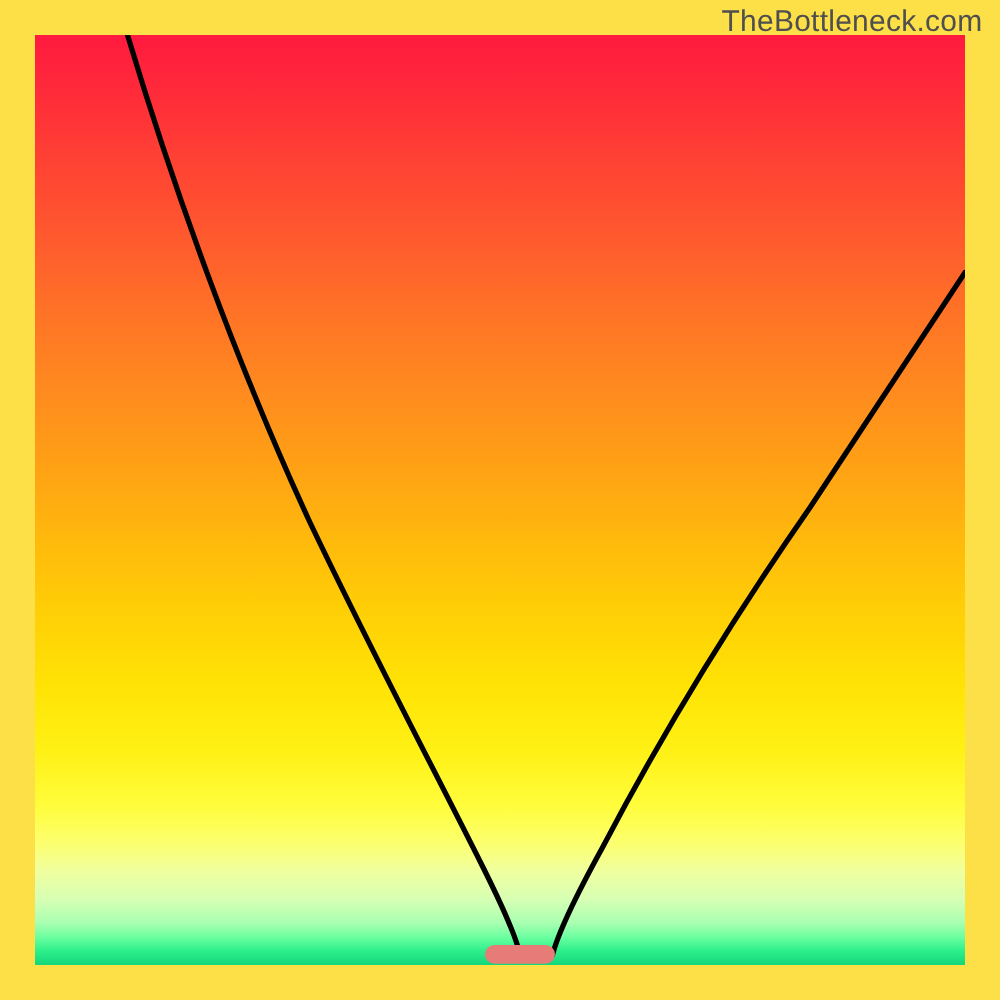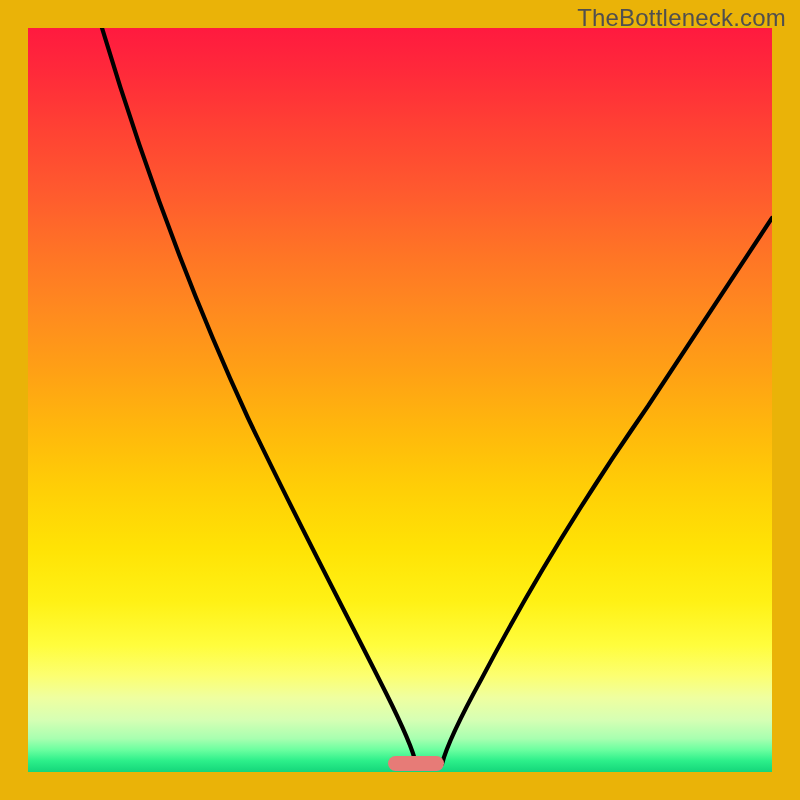--- a/index.html
+++ b/index.html
@@ -9,21 +9,21 @@
     height: 800px;
     background: #000;
     overflow: hidden;
   }
   .frame {
     position: absolute;
     left: 0;
     top: 0;
     width: 800px;
     height: 800px;
-    background: #eab308;
+    background: #fde047;
   }
   .attribution {
     position: absolute;
     top: 4px;
     right: 14px;
     font-family: Arial, Helvetica, sans-serif;
     font-size: 24px;
     color: #504f4f;
     letter-spacing: 0.2px;
     font-weight: 500;

